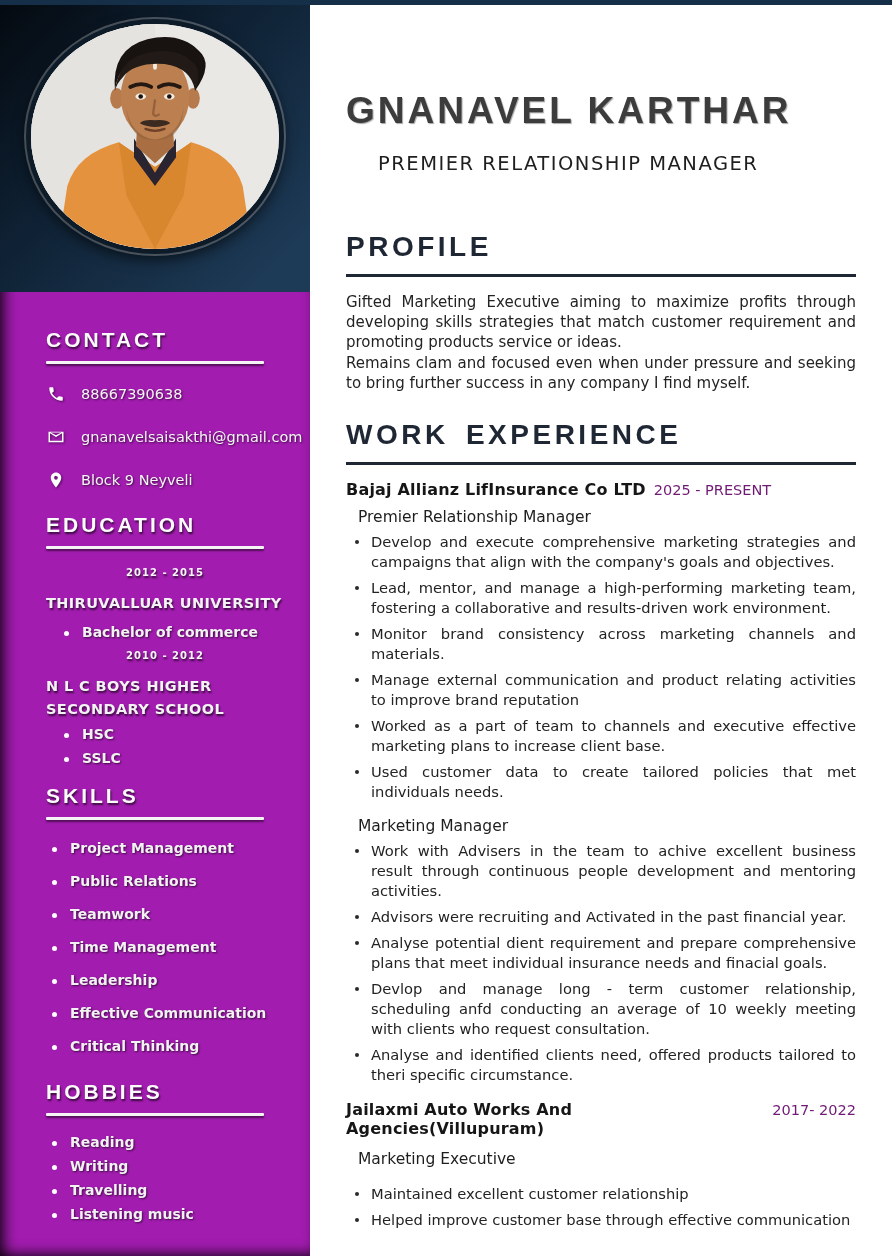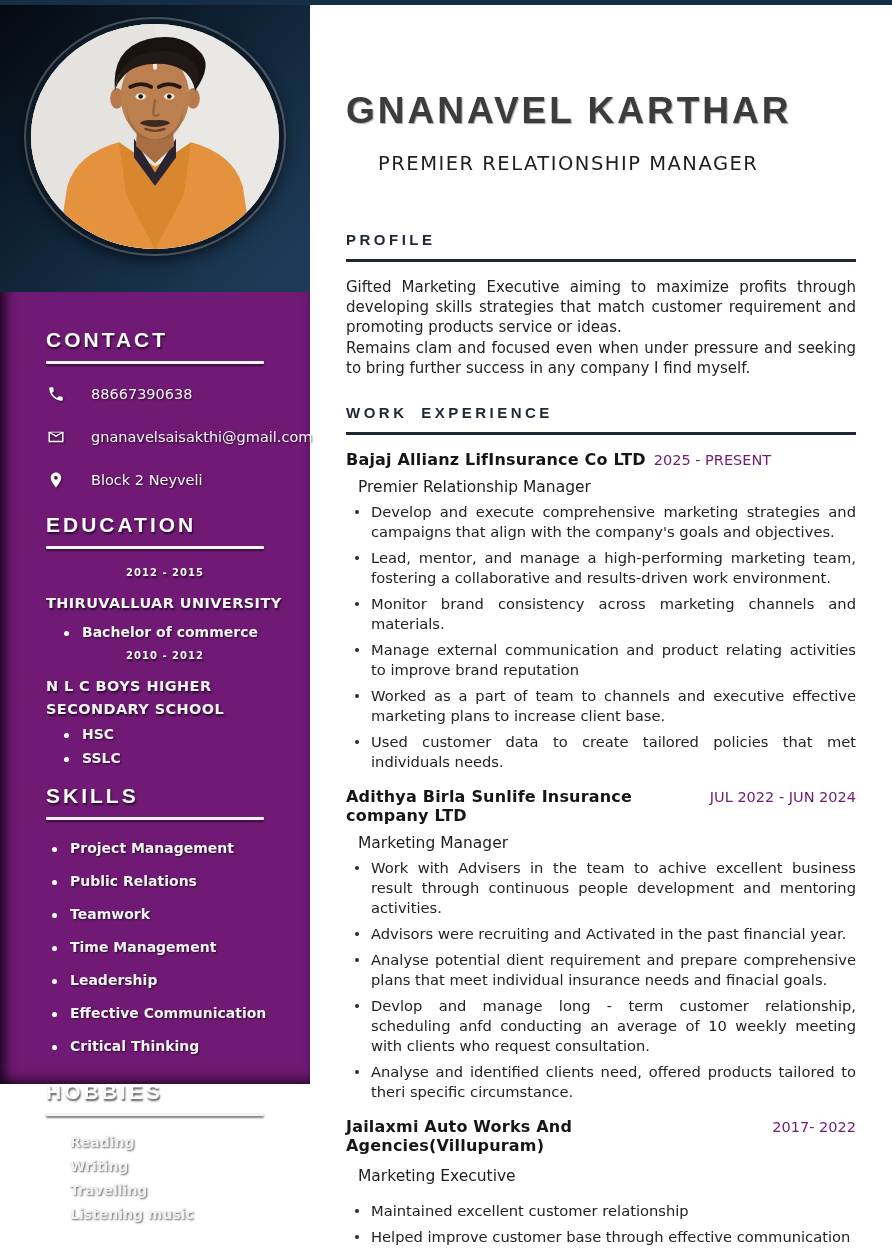--- a/index.html
+++ b/index.html
@@ -8,22 +8,22 @@
     font-family:"DejaVu Sans", sans-serif;
     background:#ffffff;
     position:relative;
     overflow:hidden;
     color:#222;
   }
   .top-strip { position:absolute; top:0; left:0; width:892px; height:5px; background:#152f49; z-index:5; }
 
   
   .sidebar {
-    position:absolute; top:0; left:0; width:310px; height:1084px;
-    background:#701a75;
+    position:absolute; top:0; left:0; width:310px; height:1256px;
+    background:#a21caf;
     box-shadow: inset 10px 0 14px -6px rgba(0,0,0,.85), inset -2px -10px 14px -8px rgba(0,0,0,.7);
     z-index:2;
   }
   .photo-section {
     width:310px; height:292px;
     background:linear-gradient(135deg,#04090f 0%, #0e2032 40%, #1d3a56 90%);
     position:relative;
   }
   .photo-oval {
     position:absolute; left:26px; top:19px; width:258px; height:235px;
@@ -39,21 +39,21 @@
   .side-section { margin-top:28px; }
   .side-title {
     font-family:"Liberation Sans", sans-serif;
     color:#fbfbfb; font-size:21px; font-weight:bold; letter-spacing:3px;
     text-shadow:1px 2px 2px rgba(0,0,0,.65);
   }
   .side-rule { width:218px; height:3px; background:#f4f4f4; margin-top:9px; border-radius:1px;
     box-shadow:0 2px 2px rgba(0,0,0,.5); }
 
   .contact-list { margin-top:20px; }
-  .contact-row { display:flex; align-items:center; gap:26px; margin-bottom:24px; }
+  .contact-row { display:flex; align-items:center; gap:16px; margin-bottom:24px; }
   .contact-row .cicon { width:19px; height:19px; flex:0 0 19px; display:flex; align-items:center; justify-content:center; }
   .contact-row .cicon svg { width:18px; height:18px; fill:#ffffff; filter:drop-shadow(1px 1px 1px rgba(0,0,0,.5)); }
   .contact-text { color:#f6f6f6; font-size:14.5px; text-shadow:1px 1px 2px rgba(0,0,0,.6); }
 
   .edu-years { color:#f6f6f6; font-size:10px; font-weight:bold; letter-spacing:1px; margin-top:18px;
     text-shadow:1px 2px 2px rgba(0,0,0,.65);text-align:center; }
   .edu-school { color:#f3f3f3; font-size:14.5px; font-weight:bold; letter-spacing:.4px; margin-top:14px; line-height:1.55;
     text-shadow:1px 2px 2px rgba(0,0,0,.65); }
   ul.side-bullets { list-style:none; margin-top:10px; }
   ul.side-bullets li {
@@ -72,21 +72,21 @@
     margin-top:90px;
     font-family:"Liberation Sans", sans-serif;
     font-size:37px; font-weight:bold; letter-spacing:3px; color:#3c3c3c;
     text-shadow:1px 1px 1px rgba(0,0,0,.35);
     white-space:nowrap;
   }
   .job-title { margin-top:20px; font-size:19.5px; letter-spacing:1.5px; color:#1f1f1f; padding-left:32px; }
 
   .sec-head {
     font-family:"Liberation Sans", sans-serif;
-    font-size:15px; font-weight:bold; letter-spacing:3.5px; word-spacing:6px; color:#1e2733;
+    font-size:28px; font-weight:bold; letter-spacing:3.5px; word-spacing:6px; color:#1e2733;
   }
   .sec-rule { height:2.5px; background:#1e2733; margin-top:11px; }
   .profile-sec { margin-top:56px; }
   .profile-text { margin-top:15px; }
   .profile-text p {
     font-size:15px; line-height:1.36; color:#232323;
     text-align:justify; text-align-last:left;
   }
   .work-sec { margin-top:26px; }
 
@@ -174,21 +174,21 @@
               </svg>
           </span>
           <span class="contact-text">gnanavelsaisakthi@gmail.com</span>
         </div>
         <div class="contact-row">
           <span class="cicon">
             <svg viewBox="0 0 24 24">
                 <path d="M12 2C8.1 2 5 5.1 5 9c0 5.2 7 13 7 13s7-7.8 7-13c0-3.9-3.1-7-7-7zm0 9.5A2.5 2.5 0 1 1 12 6.5a2.5 2.5 0 0 1 0 5z"></path>
               </svg>
           </span>
-          <span class="contact-text">Block 2 Neyveli</span>
+          <span class="contact-text">Block 9 Neyveli</span>
         </div>
       </div>
     </section>
 
     <section class="side-section" style="margin-top:14px;">
       <div class="side-title">EDUCATION</div>
       <div class="side-rule"></div>
 
       <div class="edu-years">2012 - 2015</div>
       <div class="edu-school">THIRUVALLUAR UNIVERSITY</div>
@@ -258,24 +258,20 @@
         <li>Develop and execute comprehensive marketing strategies and campaigns that align with the company's goals and objectives.</li>
         <li>Lead, mentor, and manage a high-performing marketing team, fostering a collaborative and results-driven work environment.</li>
         <li>Monitor brand consistency across marketing channels and materials.</li>
         <li>Manage external communication and product relating activities to improve brand reputation</li>
         <li>Worked as a part of team to channels and executive effective marketing plans to increase client base.</li>
         <li>Used customer data to create tailored policies that met individuals needs.</li>
       </ul>
     </div>
 
     <div class="job">
-      <div class="job-head">
-        <span class="company">Adithya Birla Sunlife Insurance company LTD</span>
-        <span class="dates">JUL 2022 - JUN 2024</span>
-      </div>
       <div class="role">Marketing Manager</div>
       <ul class="job-bullets">
         <li>Work with Advisers in the team to achive excellent business result through continuous people development and mentoring activities.</li>
         <li>Advisors were recruiting and Activated in the past financial year.</li>
         <li>Analyse potential dient requirement and prepare comprehensive plans that meet individual insurance needs and finacial goals.</li>
         <li>Devlop and manage long - term customer relationship, scheduling anfd conducting an average of 10 weekly meeting with clients who request consultation.</li>
         <li>Analyse and identified clients need, offered products tailored to theri specific circumstance.</li>
       </ul>
     </div>
 

